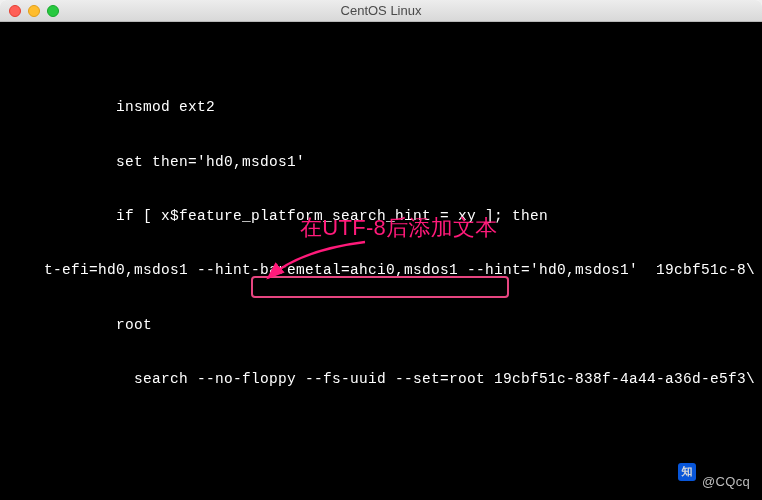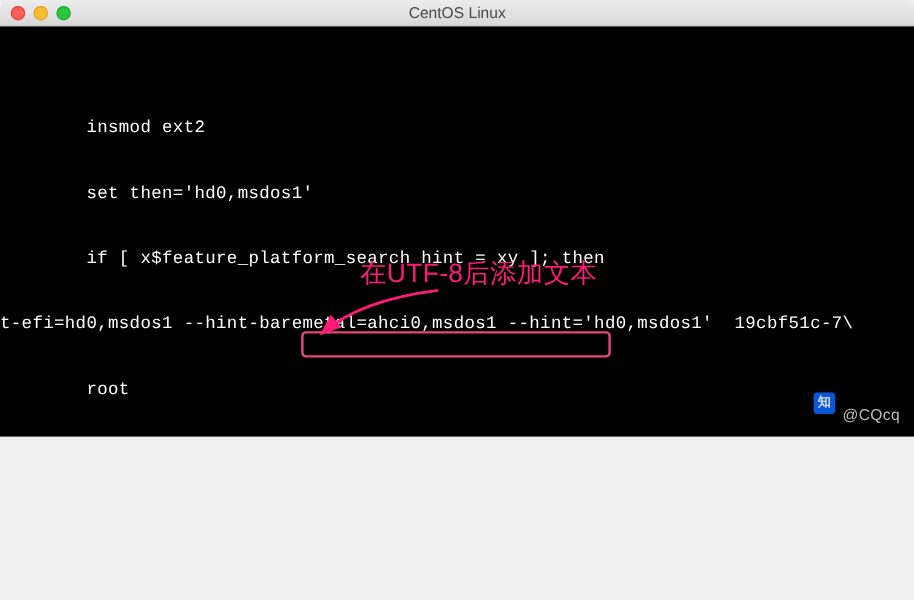--- a/index.html
+++ b/index.html
@@ -6,21 +6,21 @@
     body {
       width: 762px;
       height: 500px;
       background: #f0f0f0;
       font-family: -apple-system, BlinkMacSystemFont, sans-serif;
       overflow: hidden;
       position: relative;
     }
     .window {
       width: 762px;
-      height: 364px;
+      height: 500px;
       background: #fff;
       border-radius: 6px 6px 0 0;
       overflow: hidden;
       position: relative;
     }
     .titlebar {
       height: 22px;
       background: linear-gradient(#ededed, #d8d8d8);
       border-bottom: 1px solid #b8b8b8;
       display: flex;
@@ -53,21 +53,21 @@
       font-family: "Courier New", Courier, monospace;
       font-size: 14.5px;
       line-height: 1.25;
       padding: 40px 0 0 0;
       height: calc(100% - 22px);
       letter-spacing: 0.3px;
       white-space: pre;
       overflow: hidden;
       position: relative;
     }
-    .line { white-space: pre; }
+    .line { white-space: pre; padding-left: 44px; }
     .highlight-box {
       position: absolute;
       border: 2px solid #e64580;
       border-radius: 4px;
       pointer-events: none;
     }
     .annotation {
       position: absolute;
       color: #ff1a7a;
       font-family: "PingFang SC", "Microsoft YaHei", sans-serif;
@@ -118,21 +118,21 @@
       <div class="tl tl-min"></div>
       <div class="tl tl-max"></div>
     </div>
     <div class="title">CentOS Linux</div>
   </div>
 
   <div class="terminal">
     <div class="line">        insmod ext2</div>
     <div class="line">        set then='hd0,msdos1'</div>
     <div class="line">        if [ x$feature_platform_search_hint = xy ]; then</div>
-    <div class="line">t-efi=hd0,msdos1 --hint-baremetal=ahci0,msdos1 --hint='hd0,msdos1'  19cbf51c-7\</div>
+    <div class="line">t-efi=hd0,msdos1 --hint-baremetal=ahci0,msdos1 --hint='hd0,msdos1'  19cbf51c-8\</div>
     <div class="line">        root</div>
     <div class="line">          search --no-floppy --fs-uuid --set=root 19cbf51c-838f-4a44-a36d-e5f3\</div>
     
     
     
     
     
     
     <div class="line"></div>
     <div class="line"></div>

